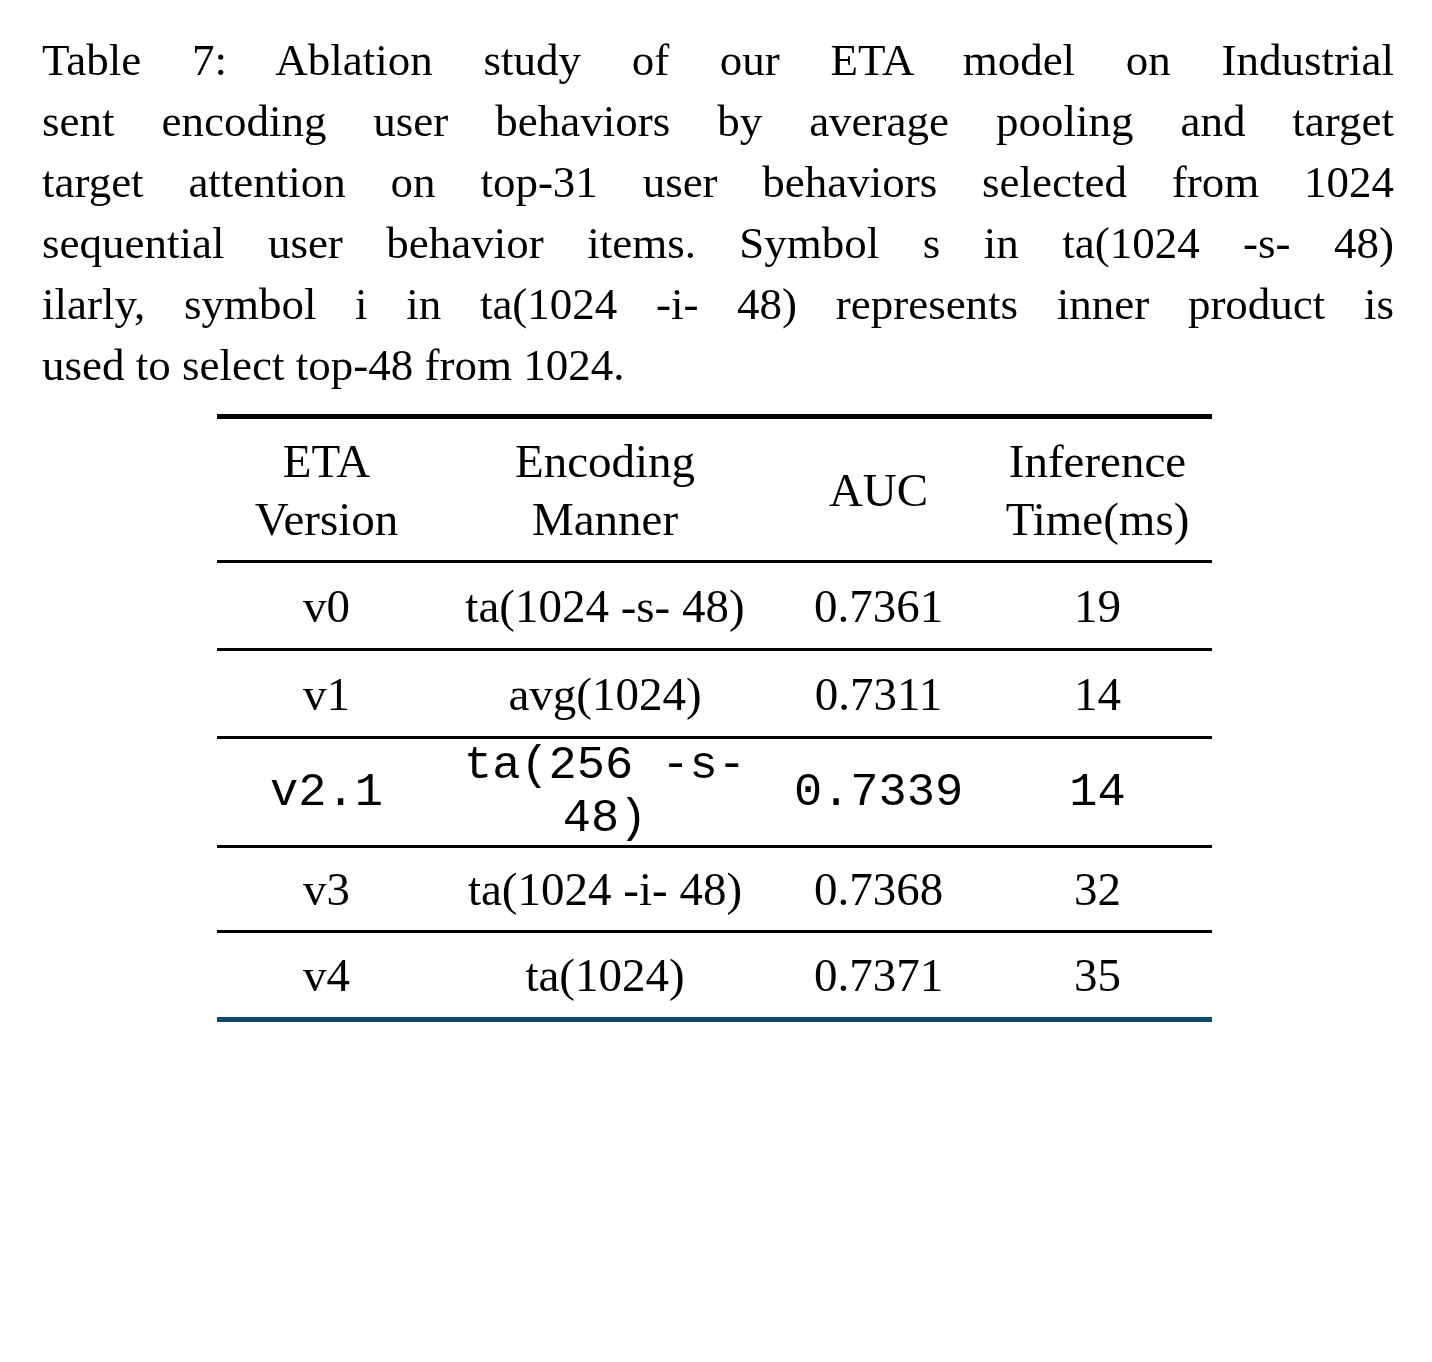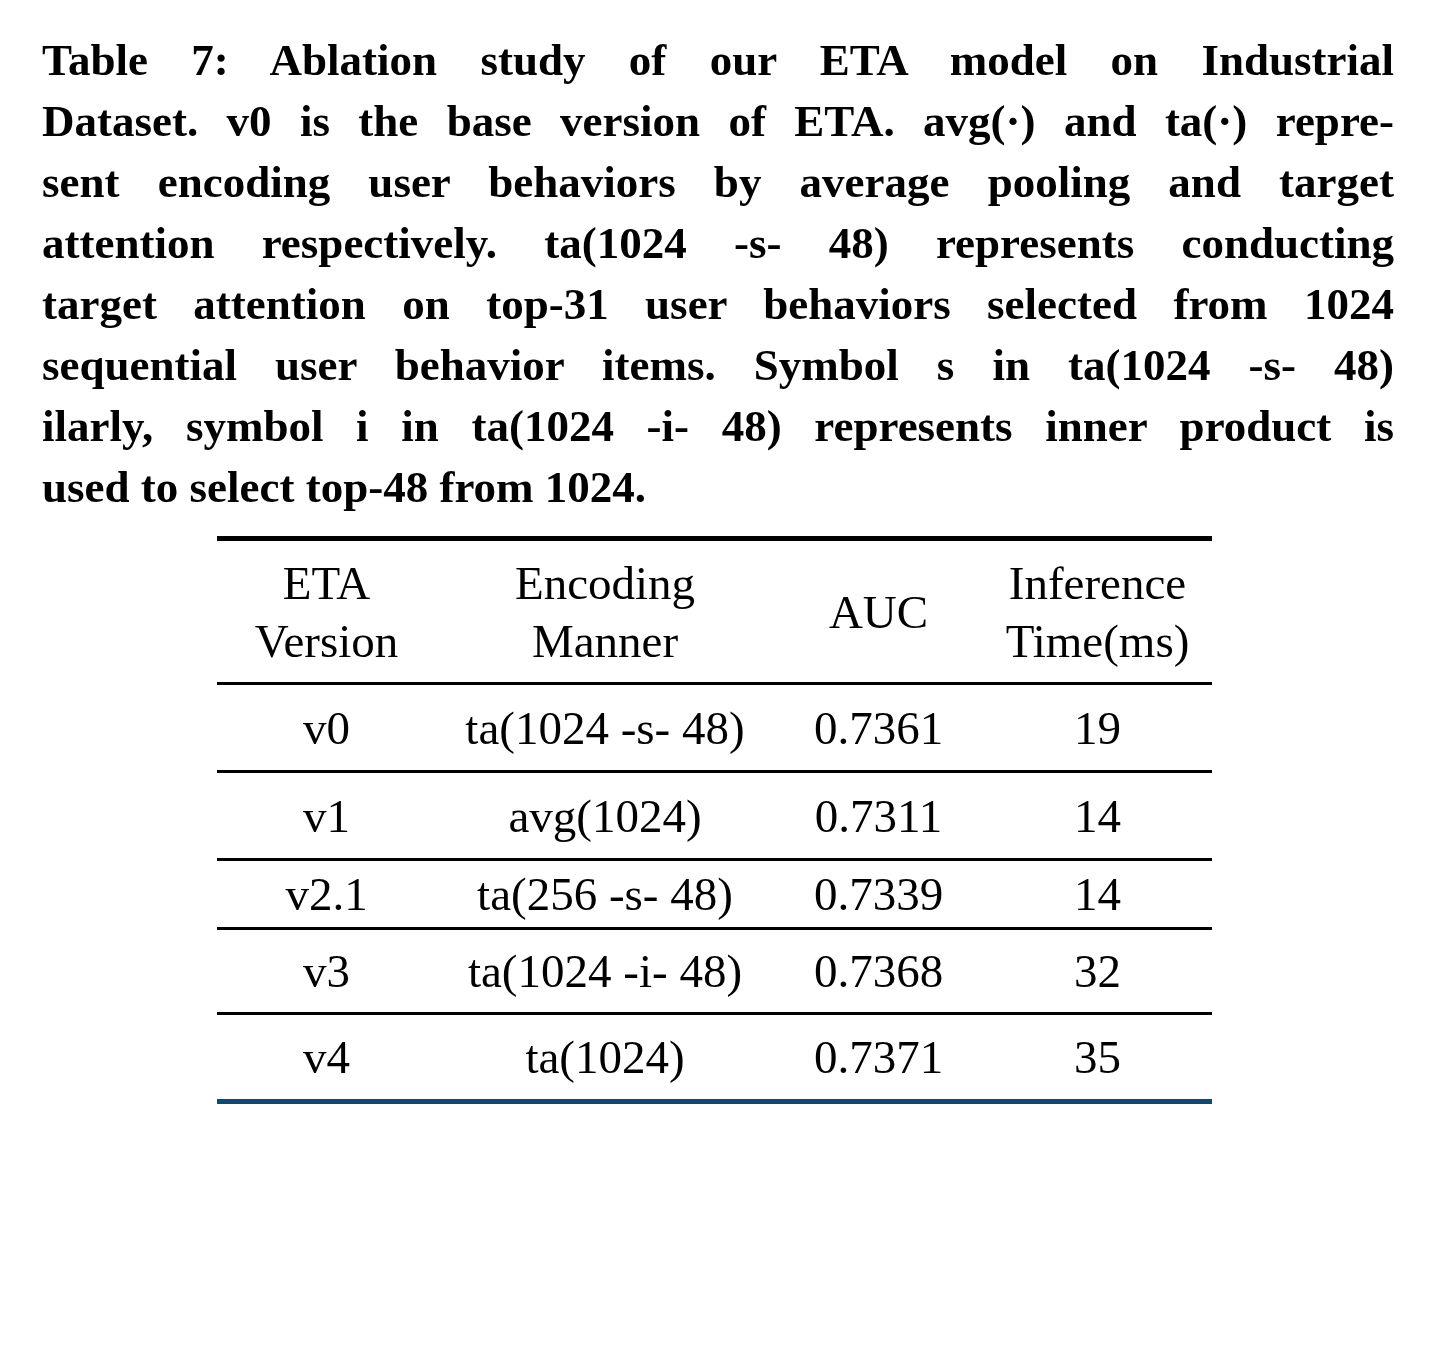--- a/index.html
+++ b/index.html
@@ -5,21 +5,21 @@
   * { margin: 0; padding: 0; box-sizing: border-box; }
   html, body { background: #ffffff; }
   body {
     width: 1432px;
     height: 1362px;
     font-family: "Liberation Serif", "DejaVu Serif", serif;
     color: #000000;
     overflow: hidden;
   }
   .caption {
-    font-weight: bold;
+    font-weight: normal;
     font-size: 45px;
     line-height: 61px;
     padding: 30px 38px 0 42px;
     letter-spacing: 0px;
   }
   .cap-line {
     text-align: justify;
     text-align-last: justify;
     white-space: normal;
   }
@@ -39,31 +39,29 @@
     font-weight: normal;
     text-align: center;
     vertical-align: middle;
     padding: 0;
   }
   thead { border-bottom: 3px solid #000; }
   thead tr { height: 145px; }
   .hdr-line { line-height: 58px; }
   tbody { border-top: 3px solid #000; }
   tbody.single tr { height: 88px; }
-  tbody.triple tr { height: 69px; }
+  tbody.triple tr { height: 69px; font-family: Liberation Mono, monospace; }
   tbody.single-v3 tr { height: 85px; }
 </style>
 </head>
 <body>
 
 <div class="caption">
   <div class="cap-line">Table 7: Ablation study of our ETA model on Industrial</div>
-  <div class="cap-line">Dataset. v0 is the base version of ETA. avg(·) and ta(·) repre-</div>
   <div class="cap-line">sent encoding user behaviors by average pooling and target</div>
-  <div class="cap-line">attention respectively. ta(1024 -s- 48) represents conducting</div>
   <div class="cap-line">target attention on top-31 user behaviors selected from 1024</div>
   <div class="cap-line">sequential user behavior items. Symbol s in ta(1024 -s- 48)</div>
   <div class="cap-line">ilarly, symbol i in ta(1024 -i- 48) represents inner product is</div>
   <div class="cap-line last">used to select top-48 from 1024.</div>
 </div>
 
 <table class="ablation">
   <colgroup>
     <col style="width:219px">
     <col style="width:338px">

